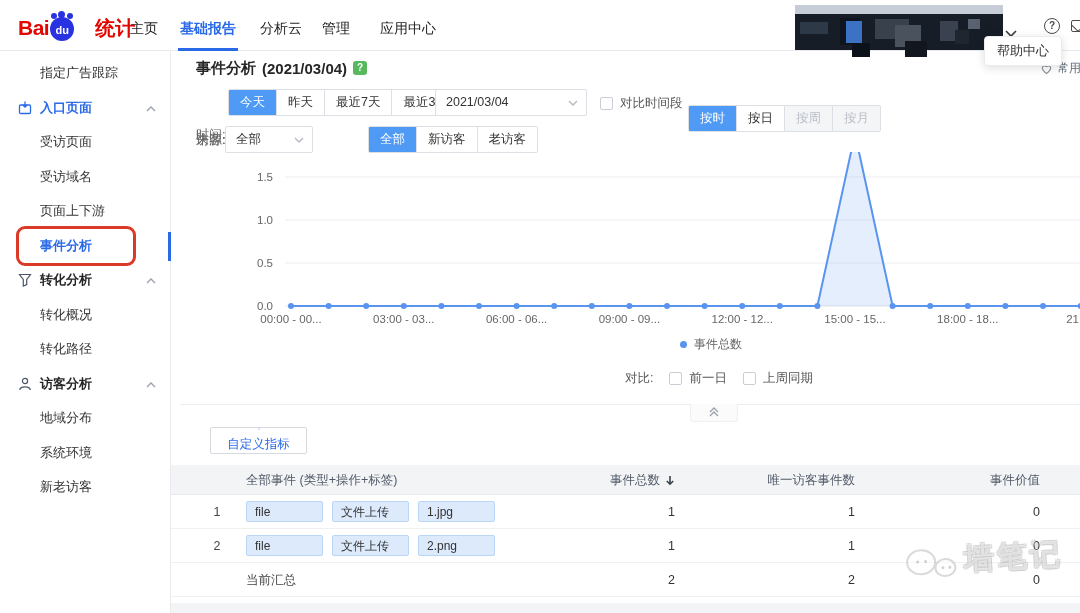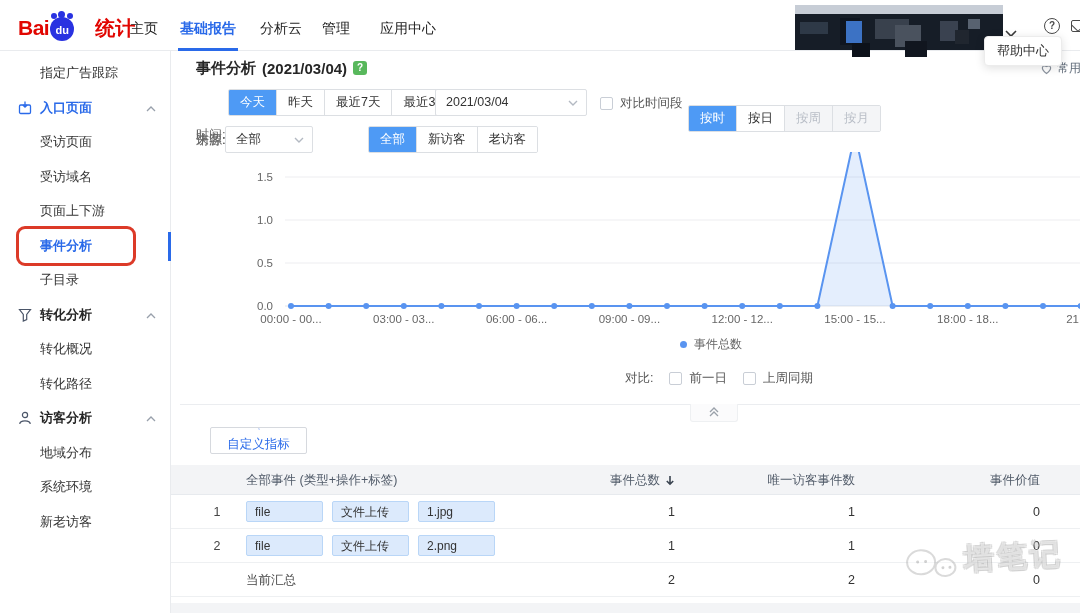--- a/index.html
+++ b/index.html
@@ -210,23 +210,20 @@
         <span>受访域名</span>
       </div>
     <div class="sb-item">
         <span>页面上下游</span>
       </div>
     <div class="sb-item active">
       <span>事件分析</span>
       <span class="active-bar"></span>
       <span class="red-annotation"></span>
     </div>
-    <div class="sb-item">
-        <span>子目录</span>
-      </div>
     <div class="sb-item section">
       <svg class="sb-icon" viewBox="0 0 14 14">
         <path d="M1.5,1.5 H12.5 L8.7,6.5 V11.5 L5.3,13 V6.5 Z" fill="none" stroke="#4a5568" stroke-width="1.2"></path>
       </svg>
       <span>转化分析</span>
       <svg class="sb-chevron" width="10" height="6" viewBox="0 0 10 6">
           <polyline points="1,5 5,1 9,5" fill="none" stroke="#98a0ab" stroke-width="1.3"></polyline>
         </svg>
     </div>
     <div class="sb-item">

